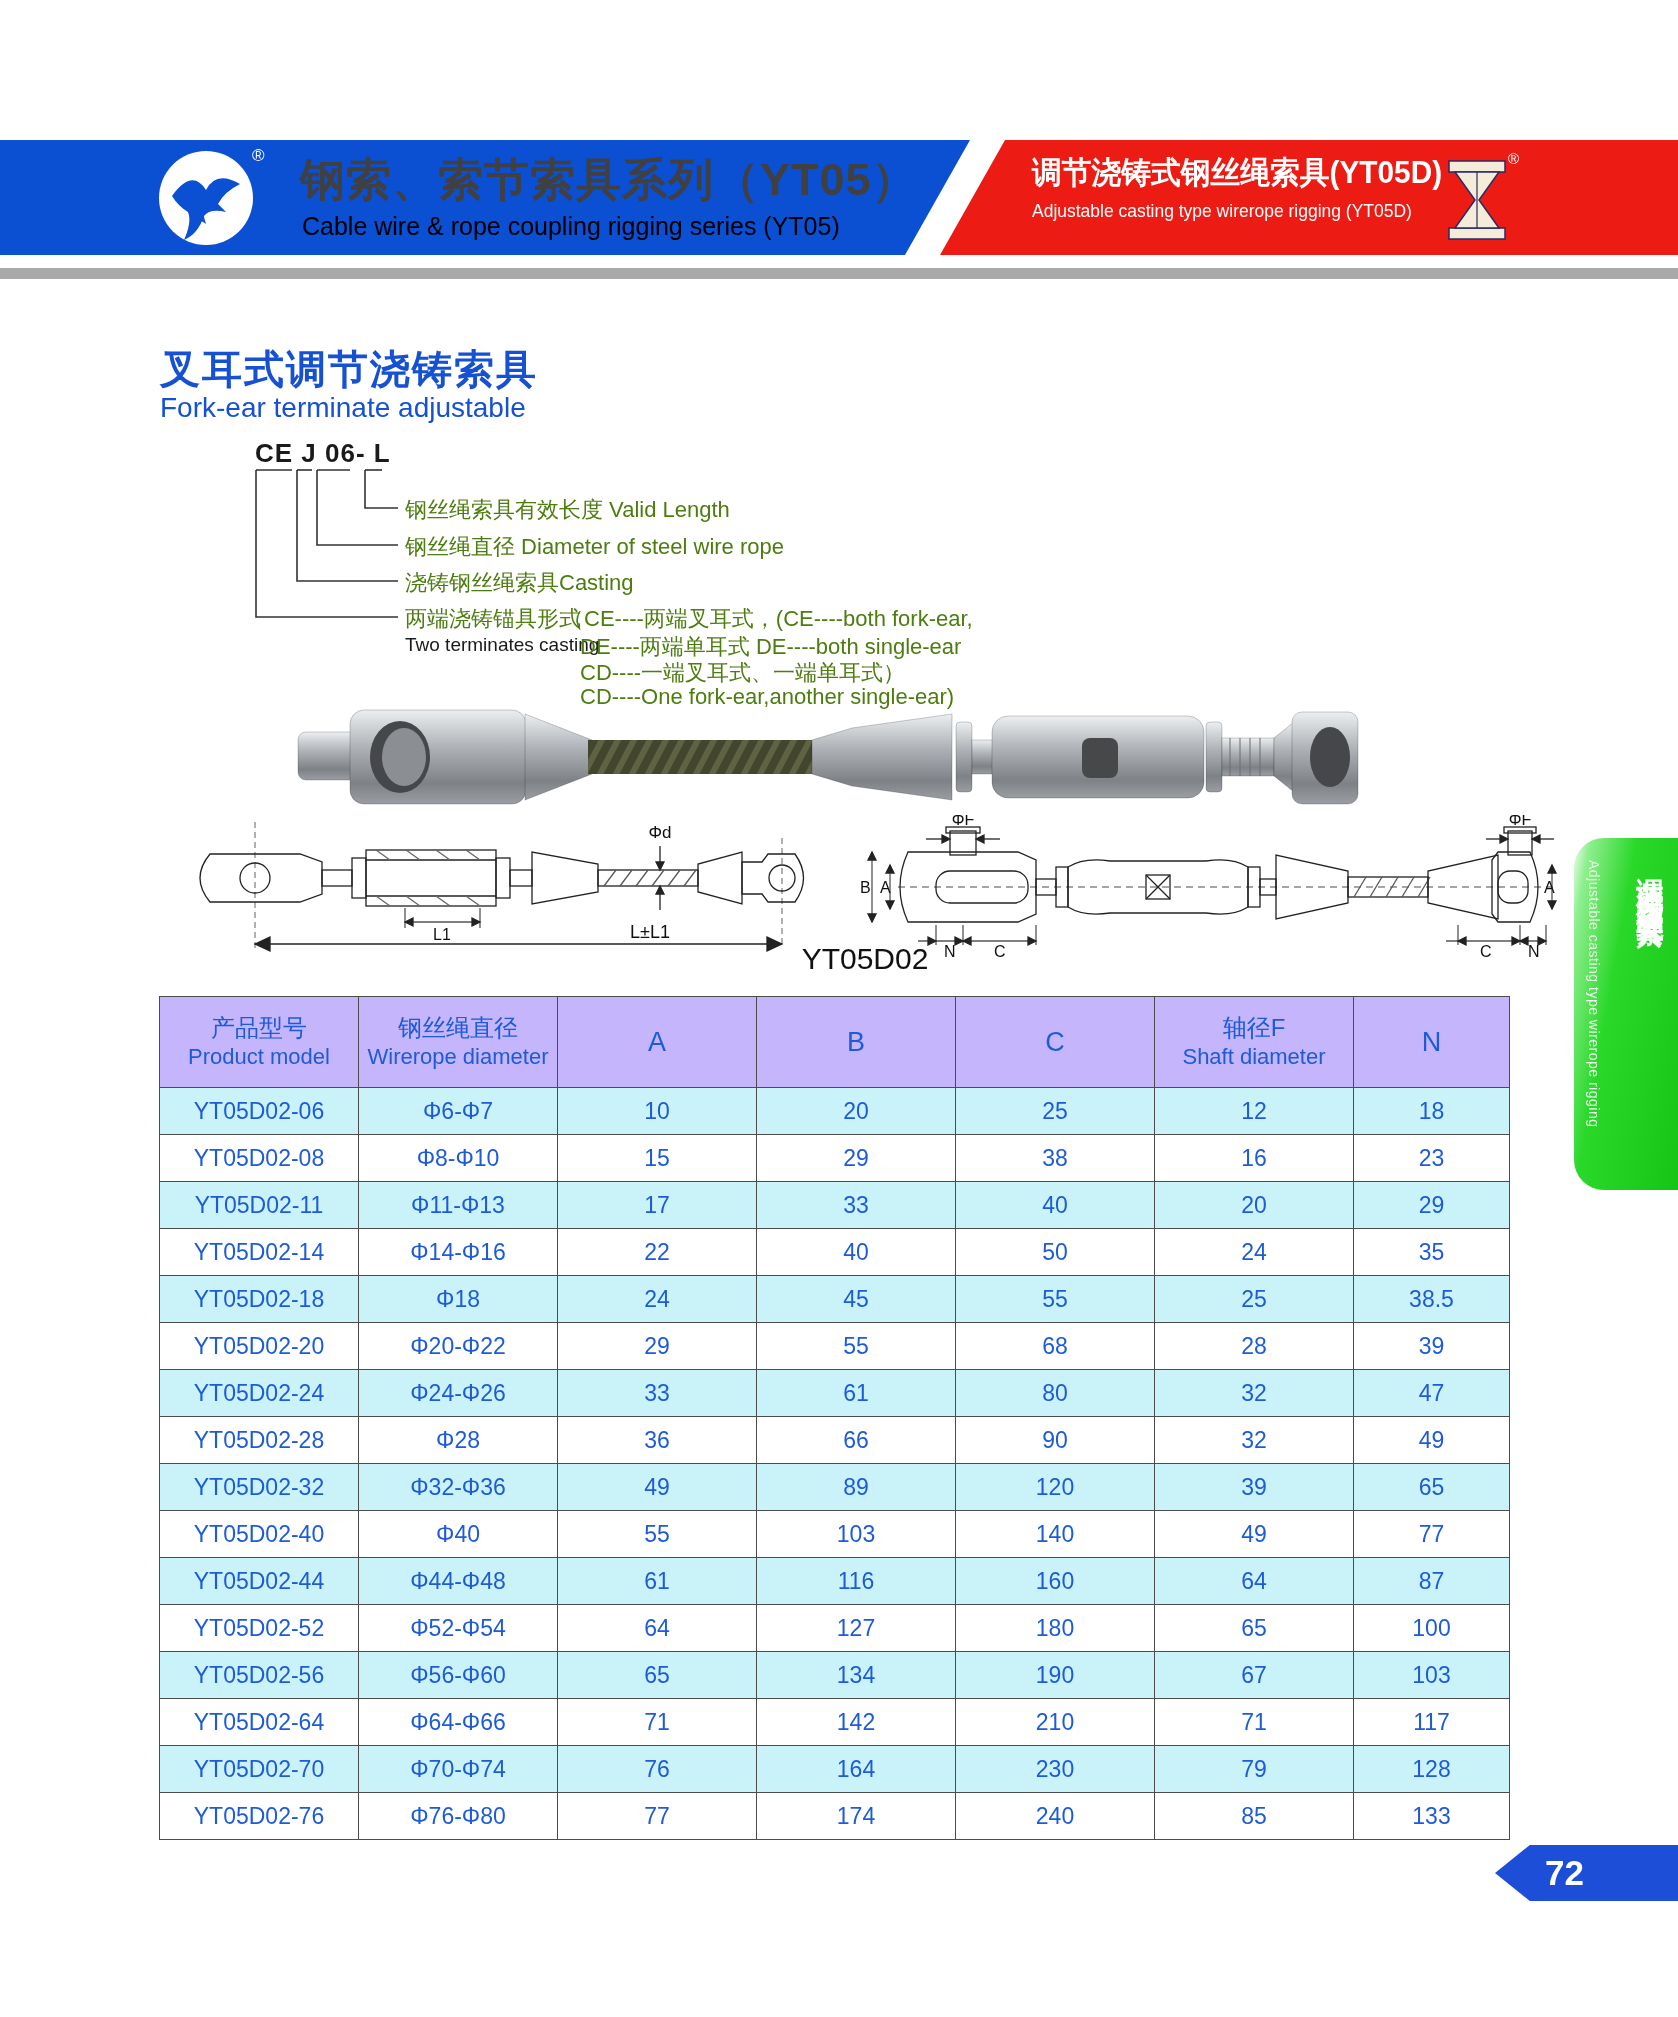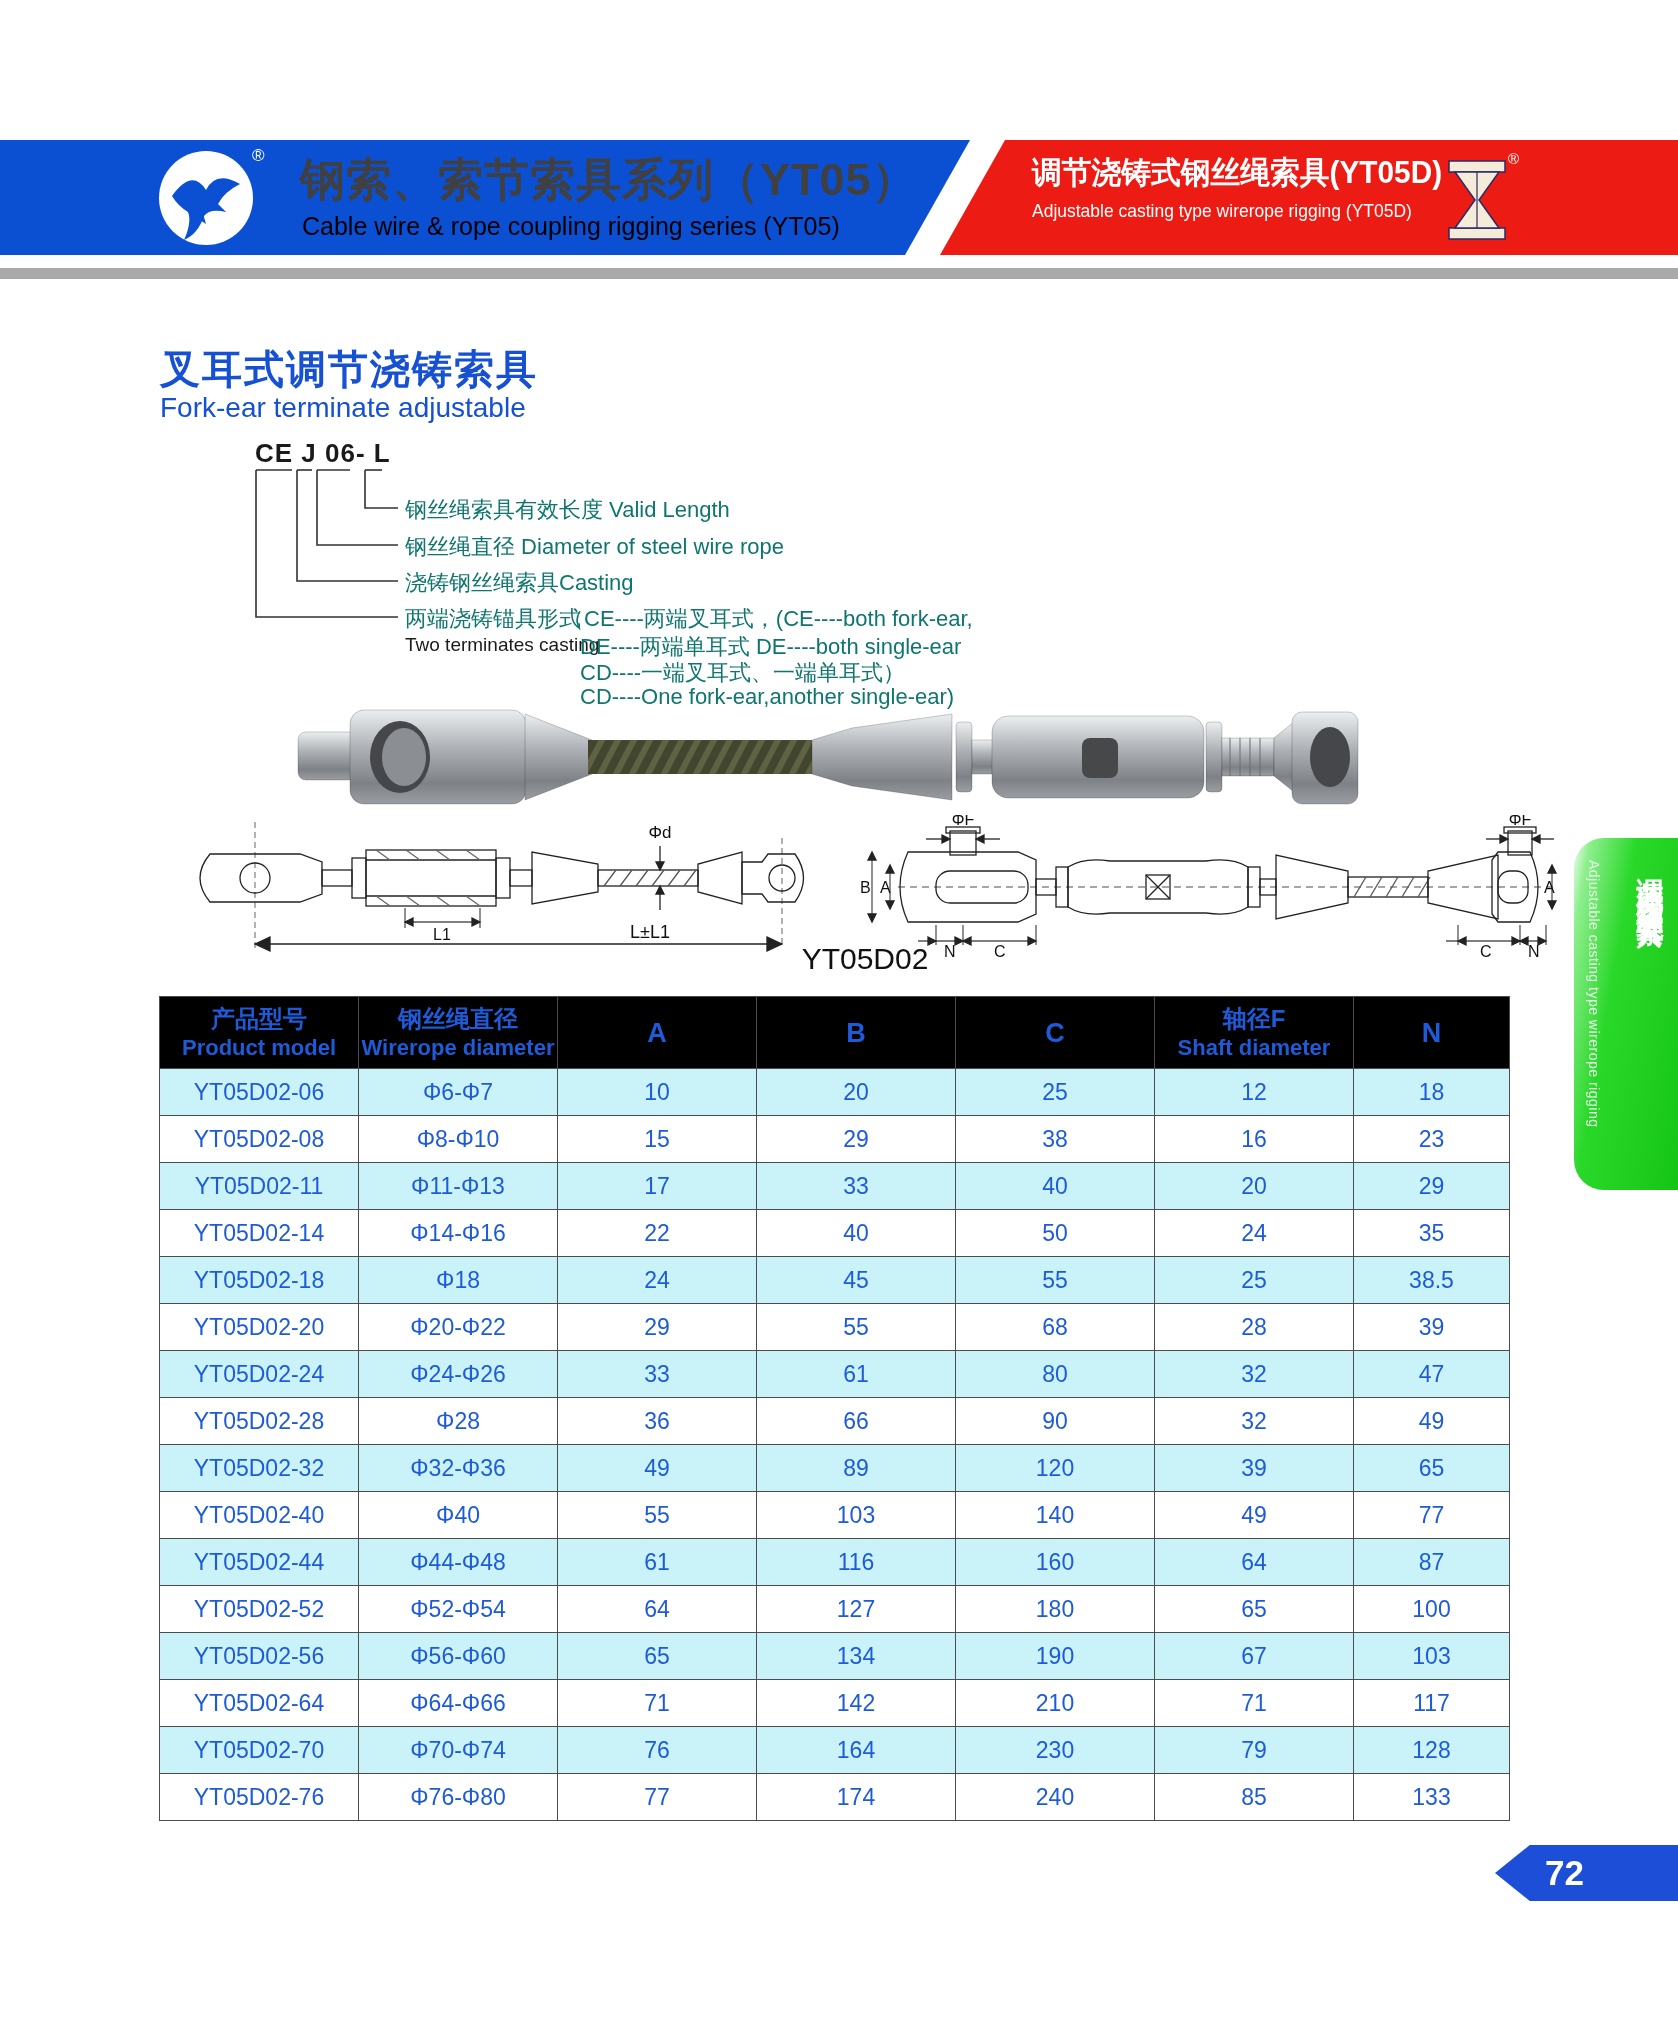--- a/index.html
+++ b/index.html
@@ -21,30 +21,30 @@
   .hg-icon{ position:absolute; left:1448px; top:160px; }
   .hg-reg{ position:absolute; left:1508px; top:150px; color:#ffffff; font-size:15px; }
   .gray-bar{ position:absolute; left:0; top:268px; width:1678px; height:11px; background:#a9a9a9; }
 
   
   .sec-zh{ position:absolute; left:160px; top:342px; color:#1551d2; font-size:40px; font-weight:bold; letter-spacing:2px; }
   .sec-en{ position:absolute; left:160px; top:392px; color:#1551d2; font-size:28px; }
 
   
   .code-text{ position:absolute; left:255px; top:438px; font-size:26px; color:#1a1a1a; font-weight:bold; letter-spacing:1px; }
-  .legend-line{ position:absolute; color:#0f766e; font-size:22px; white-space:nowrap; }
+  .legend-line{ position:absolute; color:#4d7c0f; font-size:22px; white-space:nowrap; }
   .legend-sub{ position:absolute; color:#1a1a1a; font-size:19px; white-space:nowrap; }
 
   
   .drawing-caption{ position:absolute; left:770px; top:942px; width:190px; text-align:center; font-size:30px; color:#111; }
 
   
   table.spec{ position:absolute; left:159px; top:996px; width:1350px; border-collapse:collapse; table-layout:fixed; }
   table.spec th, table.spec td{ border:1.6px solid #4c4c4c; text-align:center; vertical-align:middle; color:#1d5bd8; }
-  table.spec thead th{ height:72px; background:#000000; font-weight:bold; }
+  table.spec thead th{ height:91px; background:#c4b5fd; font-weight:normal; }
   table.spec thead .th-zh{ display:block; font-size:24px; line-height:30px; }
   table.spec thead .th-en{ display:block; font-size:22px; line-height:28px; }
   table.spec thead .th-en:empty{ display:none; }
   table.spec thead th.single .th-zh{ font-size:27px; }
   table.spec tbody td{ height:47px; font-size:23px; background:#ffffff; }
   table.spec tbody tr.alt td{ background:#c9f2f9; }
 
   
   .side-banner{ position:absolute; left:1574px; top:838px; width:104px; height:352px;
     border-radius:30px 0 0 30px;

